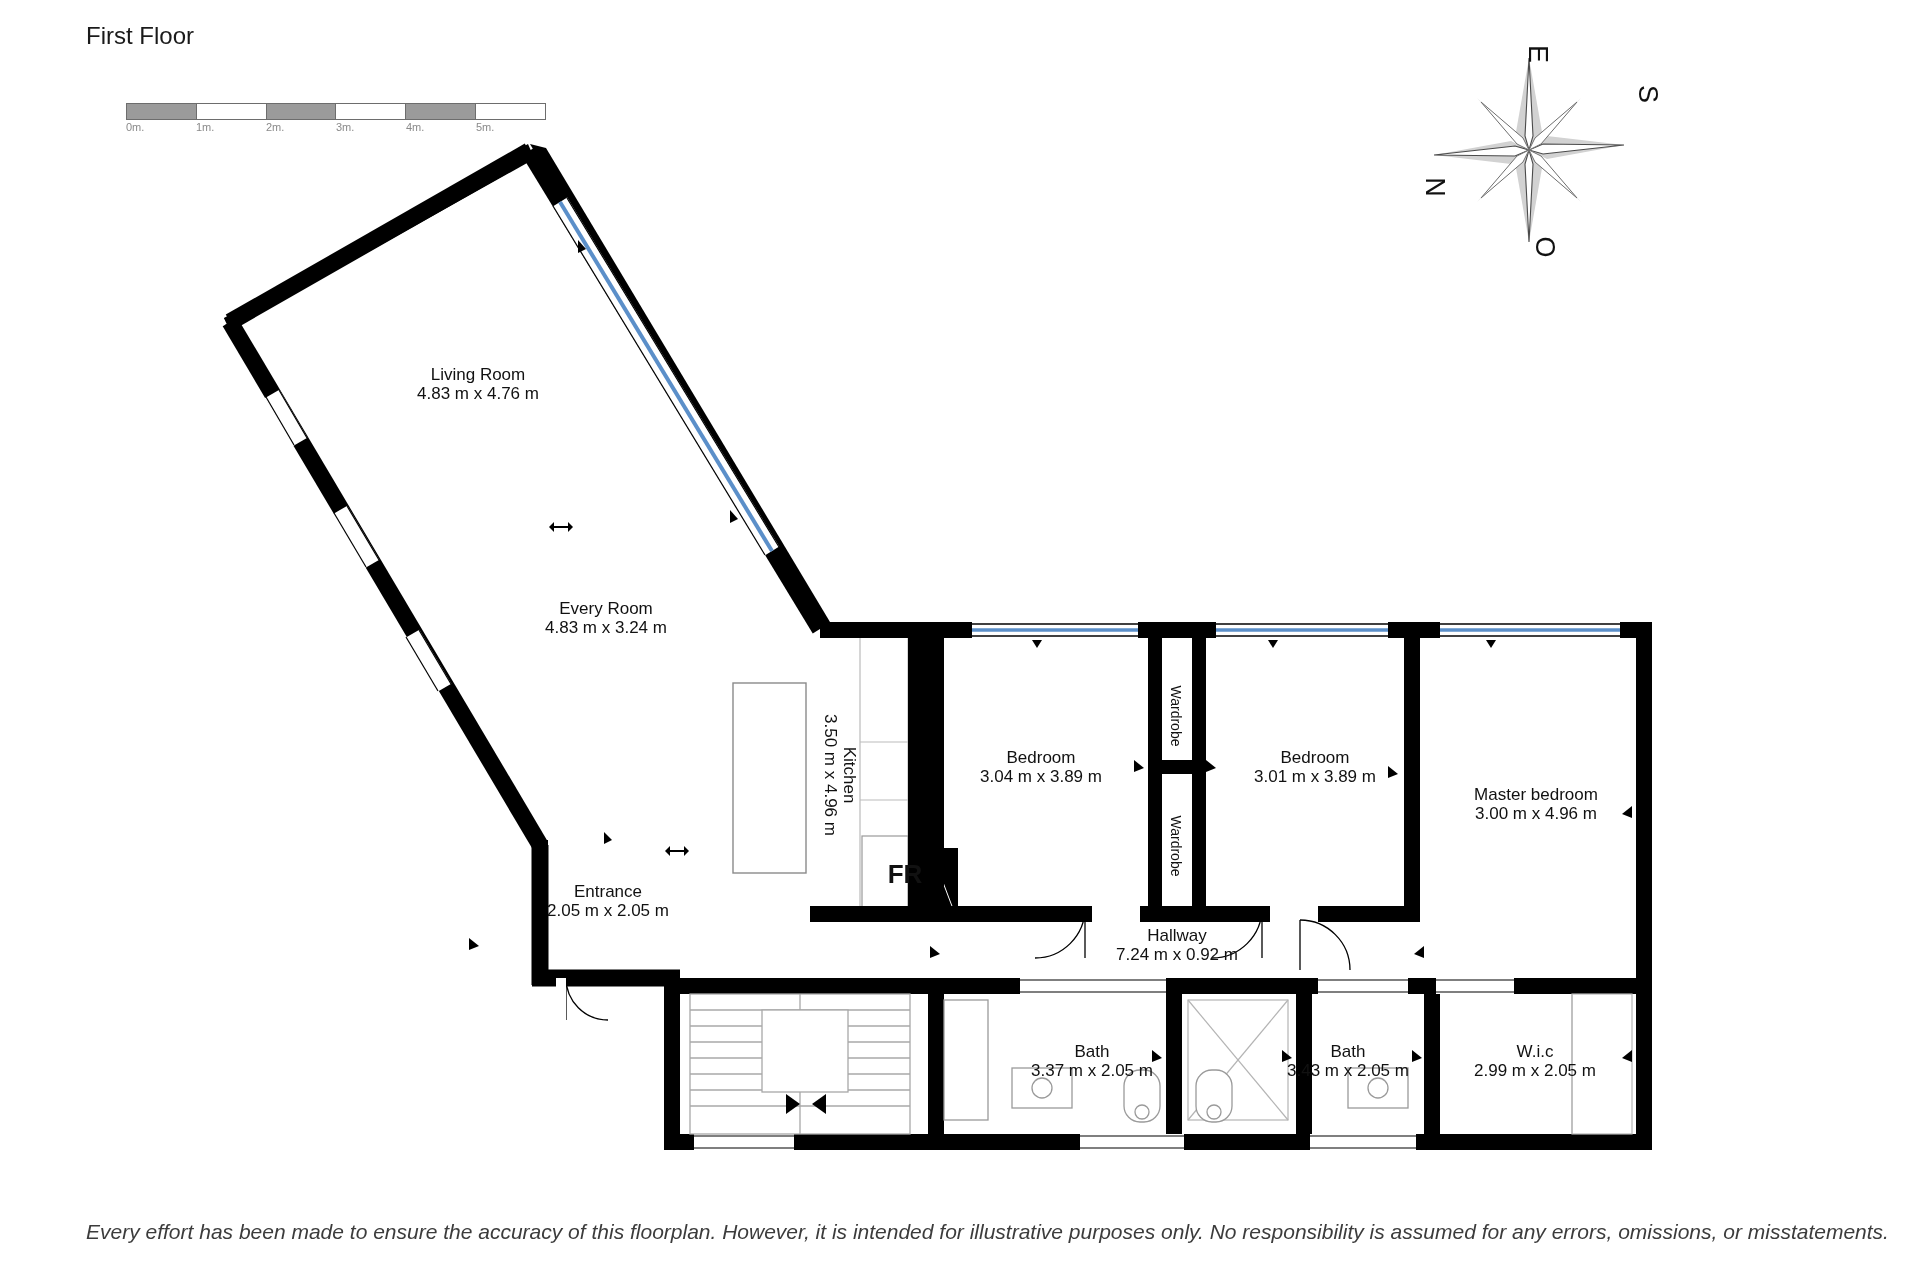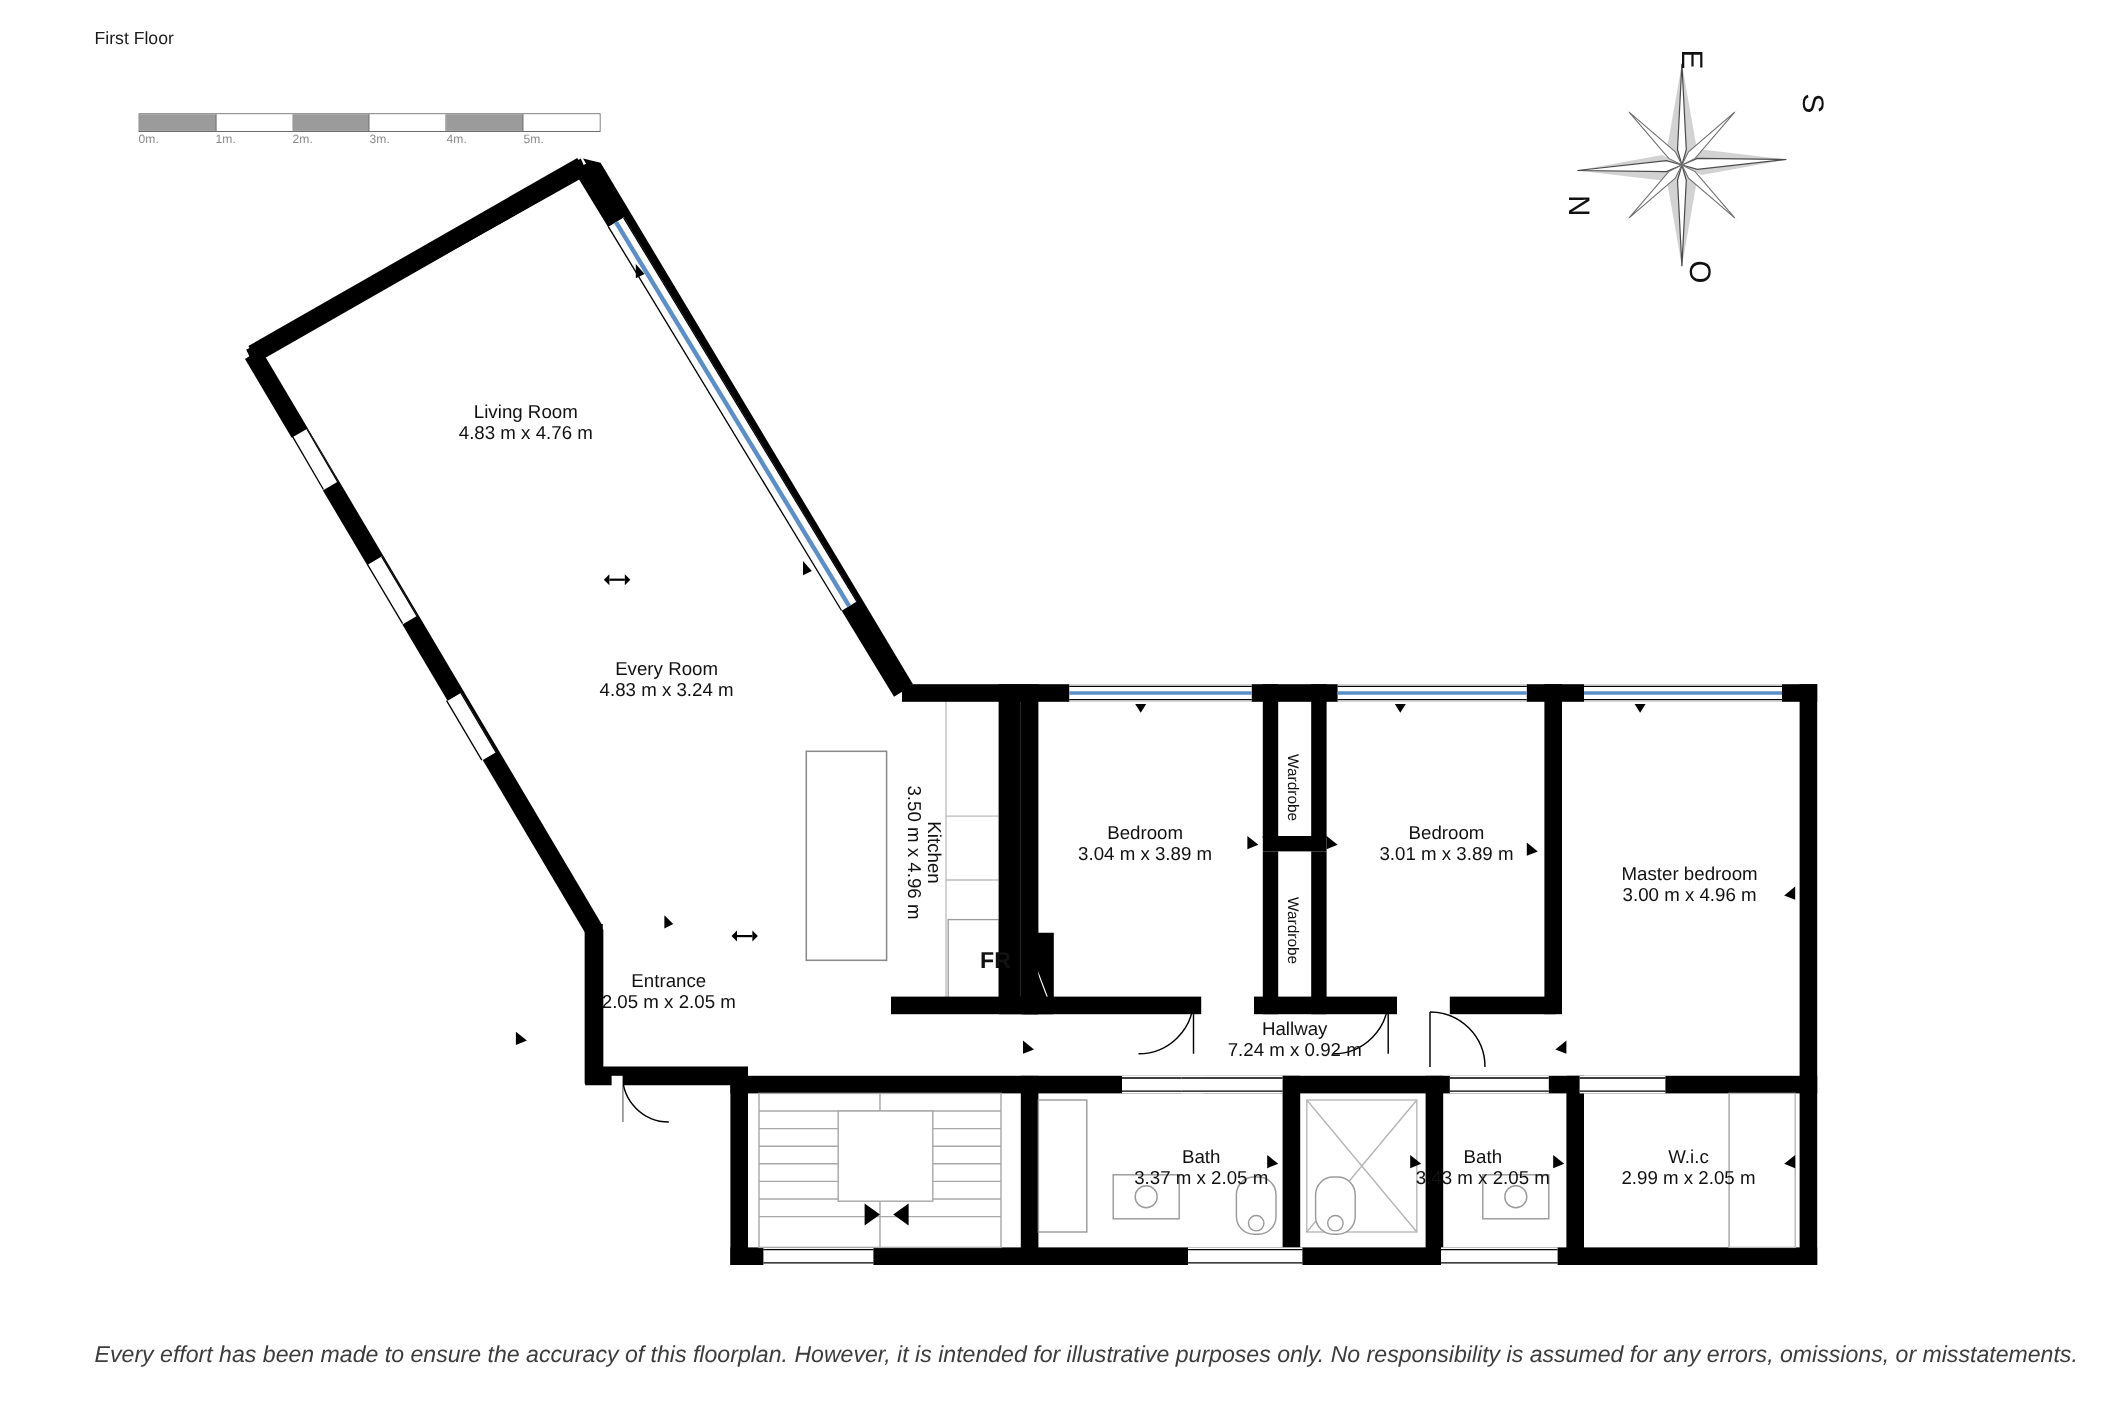--- a/index.html
+++ b/index.html
@@ -19,21 +19,21 @@
   
   #header { position: absolute; left: 86px; top: 22px; }
   #plan-title {
     font-size: 35px;
     letter-spacing: 0.2px;
     line-height: 40px;
     color: #1a1a1a;
     white-space: nowrap;
   }
   #plan-subtitle {
-    font-size: 16px;
+    font-size: 24px;
     line-height: 24px;
     margin-top: 2px;
     color: #1a1a1a;
   }
 
   
   #scale-bar-wrap { position: absolute; left: 86px; top: 103px; margin-left: 40px; }
   #scale-bar {
     display: flex;
     border: 1px solid #6d6d6d;
@@ -81,21 +81,21 @@
   }
   .tiny-label {
     position: absolute;
     font-size: 14px;
     color: #111111;
     white-space: nowrap;
     transform: translate(-50%, -50%) rotate(90deg);
   }
   #fr-label {
     position: absolute;
-    font-size: 21px;
+    font-size: 26px;
     font-weight: bold;
     color: #111111;
     transform: translate(-50%, -50%);
   }
 
   
   #disclaimer {
     position: absolute;
     left: 86px;
     top: 1220px;

